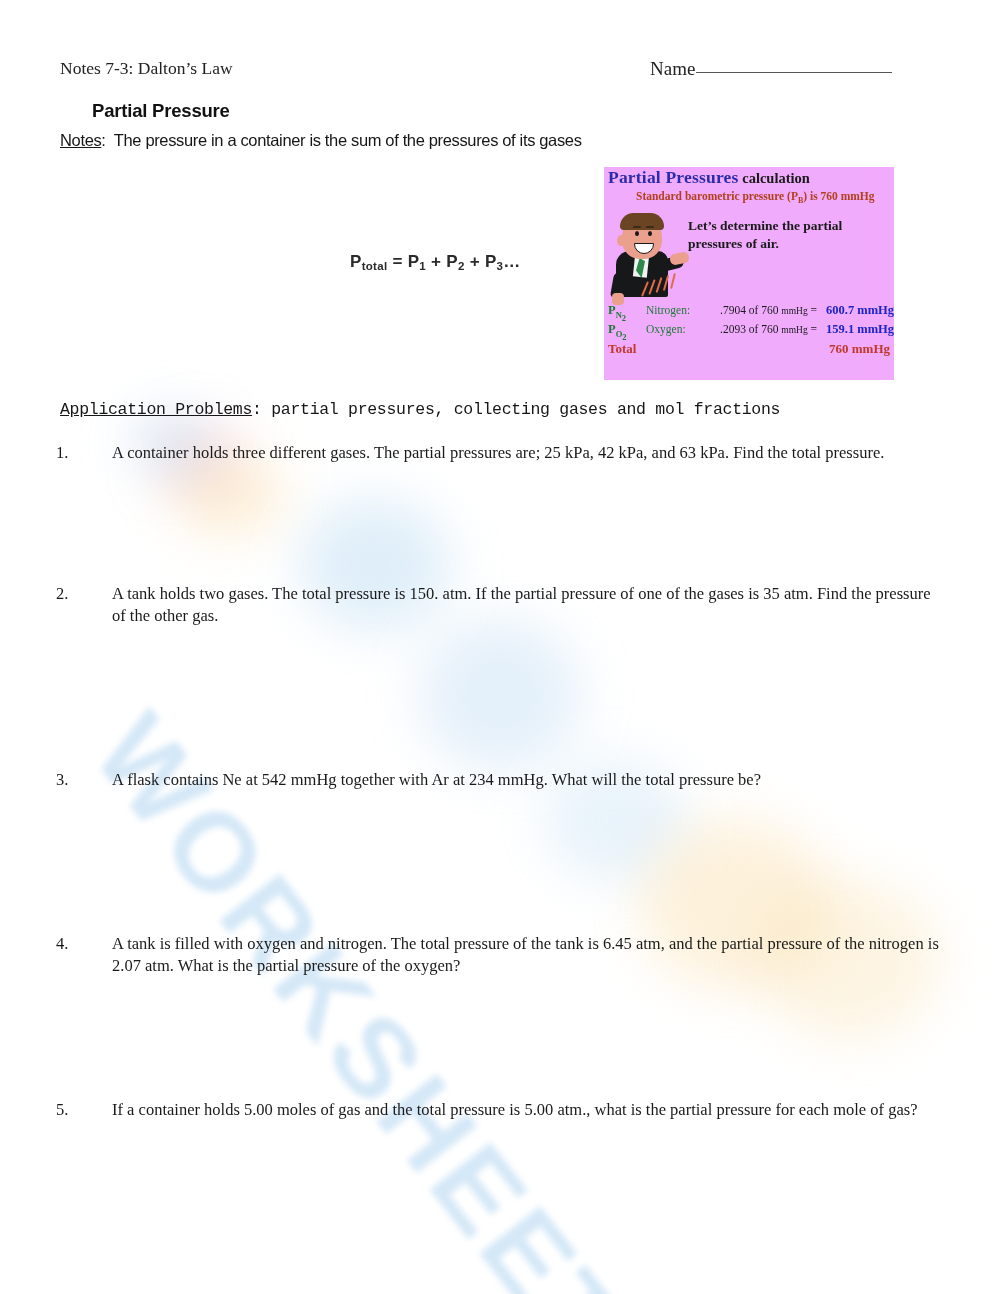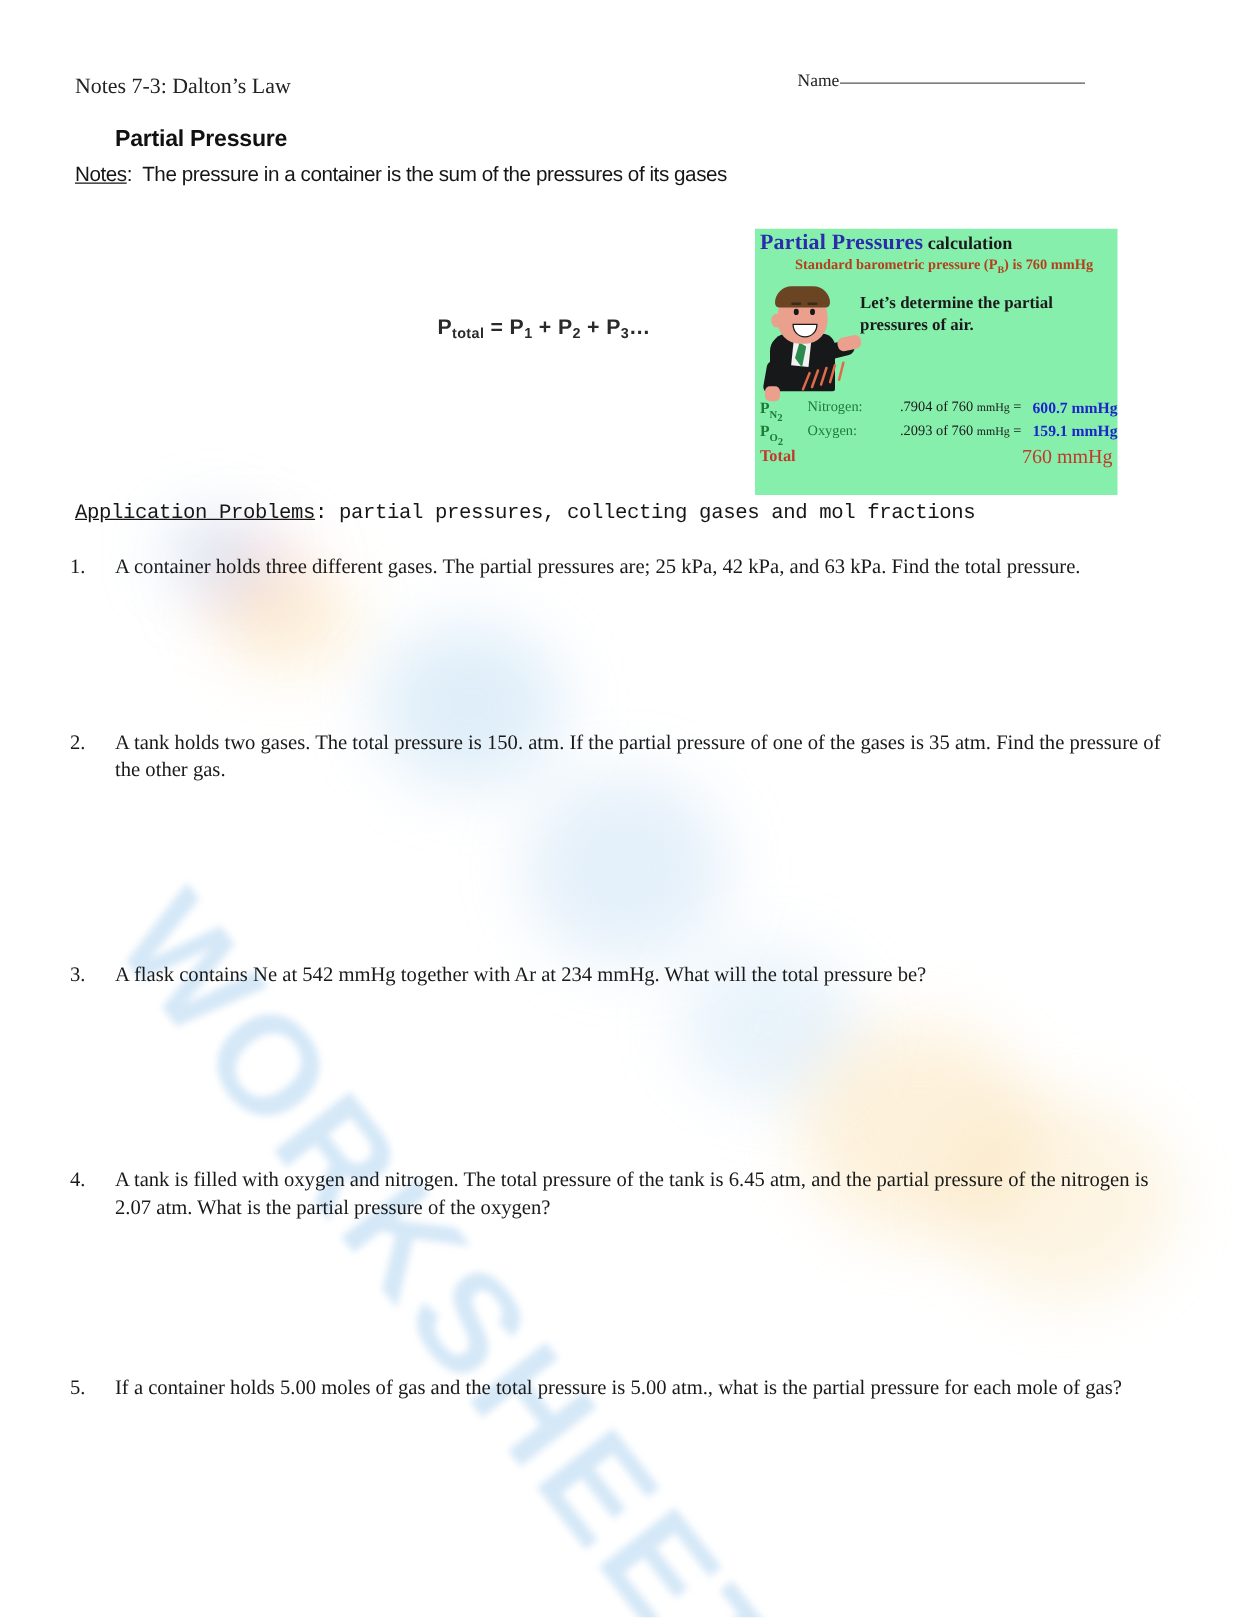--- a/index.html
+++ b/index.html
@@ -56,23 +56,23 @@
   }
   .hdr-left {
     position: absolute;
     left: 0; top: 0;
     font-size: 17.5px;
     color: #222;
     white-space: nowrap;
   }
   .hdr-name {
     position: absolute;
-    left: 578px;
+    left: 590px;
     top: 0;
-    font-size: 14px;
+    font-size: 19px;
     color: #222;
     white-space: nowrap;
   }
   .name-rule {
     display: inline-block;
     width: 196px;
     border-bottom: 1.3px solid #555;
     margin-left: 1px;
     vertical-align: 2px;
   }
@@ -119,23 +119,22 @@
     vertical-align: -3px;
   }
 
   
   .figure {
     position: absolute;
     left: 604px;
     top: 167px;
     width: 290px;
     height: 213px;
-    background: #86efac;
+    background: #f0abfc;
     font-family: "Liberation Serif", serif;
-    margin-top: 16px;
   }
   .fig-title {
     position: absolute;
     left: 4px; top: 0px;
     white-space: nowrap;
   }
   .fig-title .pp {
     color: #2b2bab;
     font-weight: bold;
     font-size: 17.5px;
@@ -302,22 +301,22 @@
   }
   .c-total {
     position: absolute; left: 0; top: 0;
     color: #c0392b;
     font-weight: bold;
     font-size: 13px;
   }
   .c-totval {
     position: absolute; right: 2px; top: 0;
     color: #c0392b;
-    font-weight: normal;
-    font-size: 16px;
+    font-weight: bold;
+    font-size: 13px;
   }
 
   
   .app-head {
     position: absolute;
     top: 400px;
     left: 60px;
     font-family: Liberation Mono, monospace;
     font-size: 16.5px;
     color: #161616;
@@ -338,21 +337,21 @@
   }
   .q-num {
     position: absolute;
     left: 0;
     top: 0;
     width: 30px;
     text-align: left;
   }
   .q-text {
     display: block;
-    margin-left: 36px;
+    margin-left: 56px;
     text-align: left;
   }
 </style>
 </head>
 <body>
 
 <div class="page">
 
   <div class="watermark">
     <div class="wm-blob" style="left:155px; top:425px; width:90px; height:70px; background:rgba(240,170,190,0.30);"></div>

